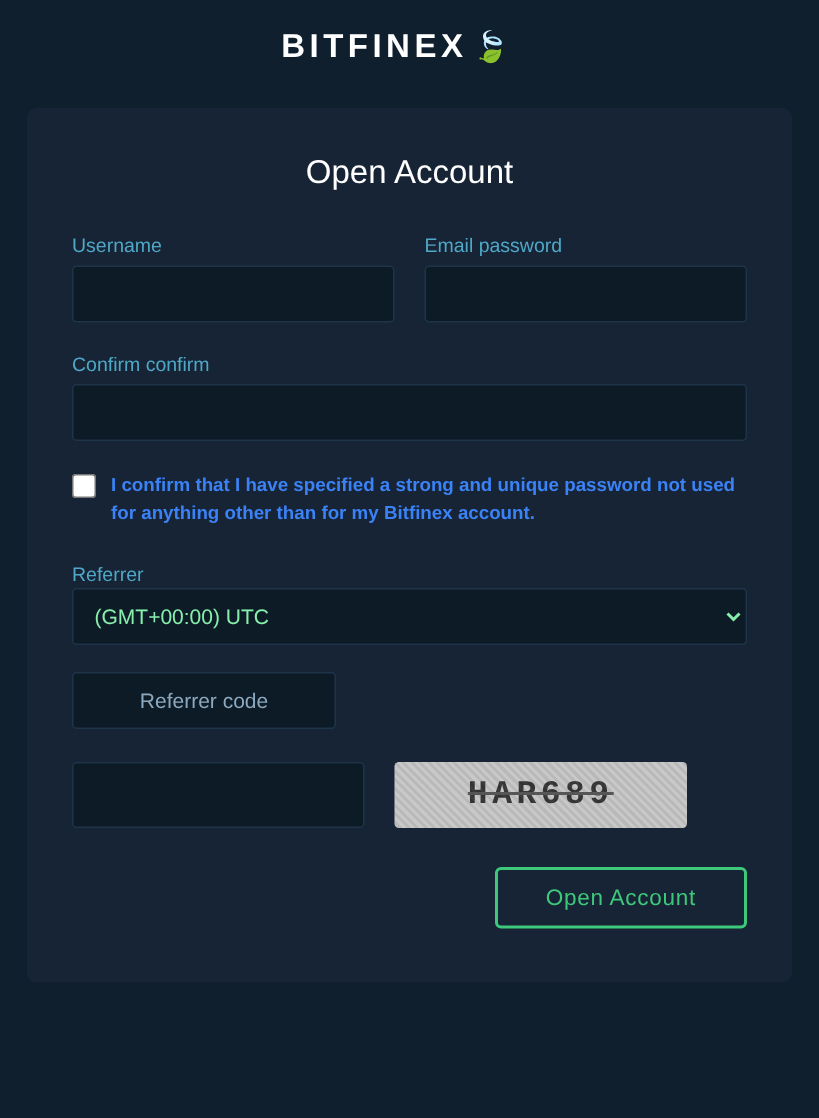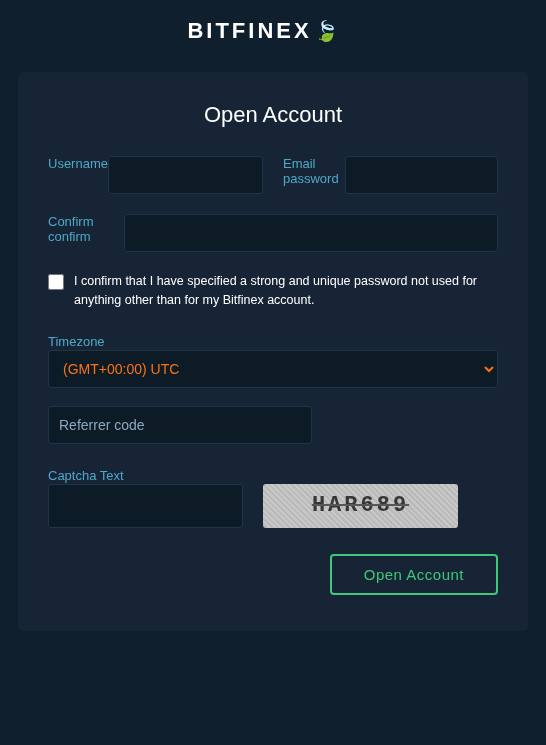--- a/index.html
+++ b/index.html
@@ -54,21 +54,21 @@
     }
 
     .form-row {
       display: flex;
       gap: 20px;
       margin-bottom: 20px;
     }
 
     .form-group {
       display: flex;
-      flex-direction: row;
+      flex-direction: column;
       flex: 1;
     }
 
     .form-label {
       color: #4fa8c7;
       font-size: 13px;
       margin-bottom: 6px;
     }
 
     .form-input {
@@ -93,57 +93,59 @@
     .checkbox-row input[type="checkbox"] {
       margin-top: 2px;
       width: 16px;
       height: 16px;
       flex-shrink: 0;
       accent-color: #4fa8c7;
       cursor: pointer;
     }
 
     .checkbox-label {
-      color: #ffffff;
+      color: #3b82f6;
       font-size: 12.5px;
       line-height: 1.5;
+      font-weight: bold;
     }
 
     .timezone-group {
       margin-bottom: 18px;
     }
 
     .timezone-select {
       width: 100%;
       background-color: #0d1b27;
       border: 1px solid #1e3448;
       border-radius: 3px;
       height: 38px;
-      color: #f97316;
+      color: #86efac;
       padding: 0 10px;
       font-size: 14px;
       outline: none;
       cursor: pointer;
       appearance: auto;
     }
 
     .referrer-group {
       margin-bottom: 22px;
     }
 
     .referrer-input {
       background-color: #0d1b27;
       border: 1px solid #1e3448;
       border-radius: 3px;
       height: 38px;
       color: #8ca8be;
       padding: 0 10px;
       font-size: 14px;
-      width: 264px;
-      outline: none;
+      width: 176px;
+      outline: none;
+      text-align: center;
     }
 
     .referrer-input::placeholder {
       color: #8ca8be;
     }
 
     .captcha-row {
       display: flex;
       gap: 20px;
       align-items: flex-end;
@@ -243,32 +245,29 @@
       <input type="password" class="form-input" style="">
     </div>
   </div>
 
   <div class="checkbox-row">
     <input type="checkbox" style="">
     <span class="checkbox-label">I confirm that I have specified a strong and unique password not used for anything other than for my Bitfinex account.</span>
   </div>
 
   <div class="timezone-group">
-    <label class="form-label">Timezone</label>
+    <label class="form-label">Referrer</label>
     <select class="timezone-select">
     <option value="(GMT-12:00) Baker Island">(GMT-12:00) Baker Island</option><option value="(GMT-11:00) American Samoa">(GMT-11:00) American Samoa</option><option value="(GMT-10:00) Hawaii">(GMT-10:00) Hawaii</option><option value="(GMT-09:00) Alaska">(GMT-09:00) Alaska</option><option value="(GMT-08:00) Pacific Time">(GMT-08:00) Pacific Time</option><option value="(GMT-07:00) Mountain Time">(GMT-07:00) Mountain Time</option><option value="(GMT-06:00) Central Time">(GMT-06:00) Central Time</option><option value="(GMT-05:00) Eastern Time">(GMT-05:00) Eastern Time</option><option value="(GMT-04:00) Atlantic Time">(GMT-04:00) Atlantic Time</option><option value="(GMT-03:00) Buenos Aires">(GMT-03:00) Buenos Aires</option><option value="(GMT-02:00) South Georgia">(GMT-02:00) South Georgia</option><option value="(GMT-01:00) Azores">(GMT-01:00) Azores</option><option value="(GMT+00:00) UTC" selected="">(GMT+00:00) UTC</option><option value="(GMT+01:00) Central European Time">(GMT+01:00) Central European Time</option><option value="(GMT+02:00) Eastern European Time">(GMT+02:00) Eastern European Time</option><option value="(GMT+03:00) Moscow">(GMT+03:00) Moscow</option><option value="(GMT+04:00) Dubai">(GMT+04:00) Dubai</option><option value="(GMT+05:00) Karachi">(GMT+05:00) Karachi</option><option value="(GMT+05:30) Mumbai">(GMT+05:30) Mumbai</option><option value="(GMT+06:00) Dhaka">(GMT+06:00) Dhaka</option><option value="(GMT+07:00) Bangkok">(GMT+07:00) Bangkok</option><option value="(GMT+08:00) Singapore">(GMT+08:00) Singapore</option><option value="(GMT+09:00) Tokyo">(GMT+09:00) Tokyo</option><option value="(GMT+10:00) Sydney">(GMT+10:00) Sydney</option><option value="(GMT+11:00) Solomon Islands">(GMT+11:00) Solomon Islands</option><option value="(GMT+12:00) Auckland">(GMT+12:00) Auckland</option></select>
   </div>
 
   <div class="referrer-group">
     <input type="text" class="referrer-input" placeholder="Referrer code" style="">
   </div>
 
-  <div>
-    <label class="form-label">Captcha Text</label>
-  </div>
   <div class="captcha-row">
     <input type="text" class="captcha-input" style="">
     <div class="captcha-image">
       <div class="captcha-noise"></div>
       <span class="captcha-image-text">HAR689</span>
     </div>
   </div>
 
   <div class="button-row">
     <button class="open-account-btn">Open Account</button>

